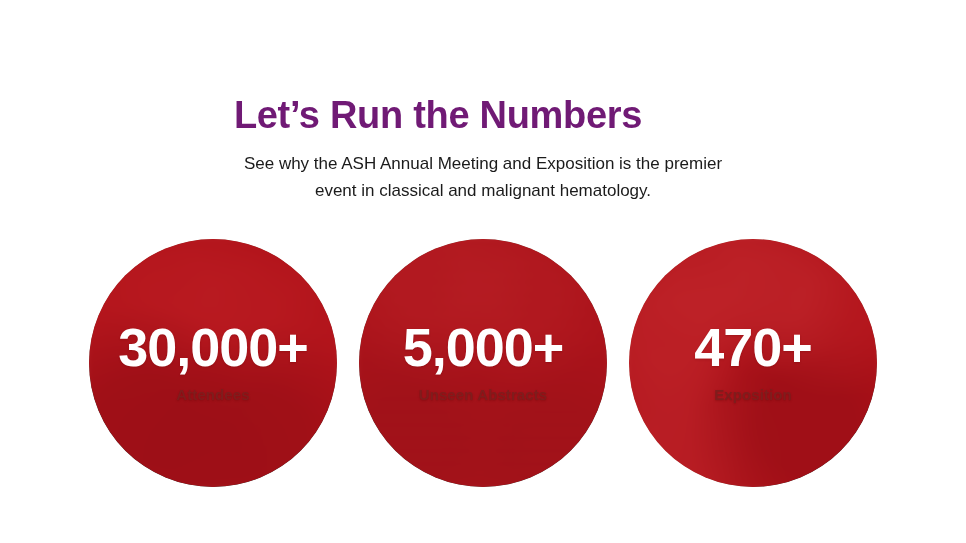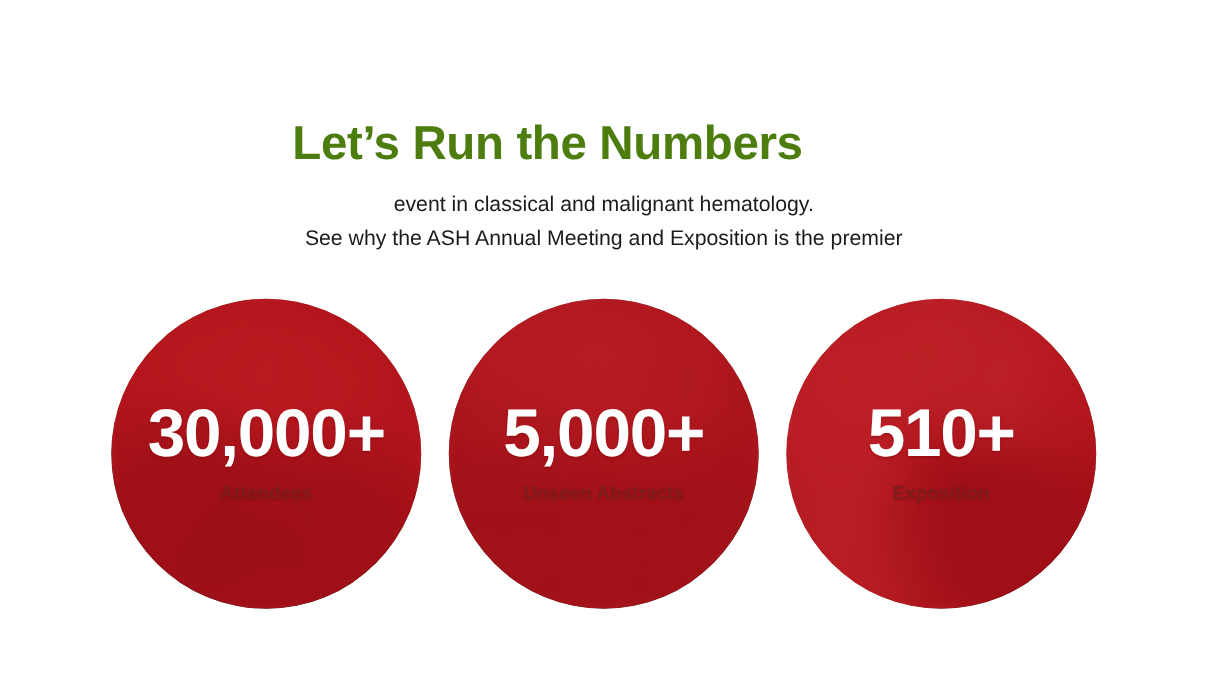--- a/index.html
+++ b/index.html
@@ -30,21 +30,21 @@
     padding: 0;
     position: absolute;
     top: 92px;
     left: 0;
     width: 876px;
     text-align: center;
     font-size: 38px;
     line-height: 46px;
     font-weight: bold;
     letter-spacing: -0.3px;
-    color: #4d7c0f;
+    color: #701a75;
   }
 
   .page-subtitle {
     position: absolute;
     top: 150px;
     left: 0;
     width: 966px;
     text-align: center;
     font-size: 17px;
     line-height: 27px;
@@ -163,22 +163,22 @@
   }
 </style>
 </head>
 <body>
 
 <div class="page">
 
   <h1 class="page-title">Let’s Run the Numbers</h1>
 
   <div class="page-subtitle">
+    <span class="sub-line">See why the ASH Annual Meeting and Exposition is the premier</span>
     <span class="sub-line">event in classical and malignant hematology.</span>
-    <span class="sub-line">See why the ASH Annual Meeting and Exposition is the premier</span>
   </div>
 
   <div class="stats-row">
 
     <div class="stat-circle">
       <div class="stat-photo crowd"></div>
       <div class="stat-overlay"></div>
       <div class="stat-content">
         <span class="stat-number">30,000+</span>
         <span class="stat-label">Attendees</span>
@@ -191,19 +191,19 @@
       <div class="stat-content">
         <span class="stat-number">5,000+</span>
         <span class="stat-label">Unseen Abstracts</span>
       </div>
     </div>
 
     <div class="stat-circle">
       <div class="stat-photo booth"></div>
       <div class="stat-overlay"></div>
       <div class="stat-content">
-        <span class="stat-number">510+</span>
+        <span class="stat-number">470+</span>
         <span class="stat-label">Exposition</span>
       </div>
     </div>
 
   </div>
 </div>
 
 </body></html>

